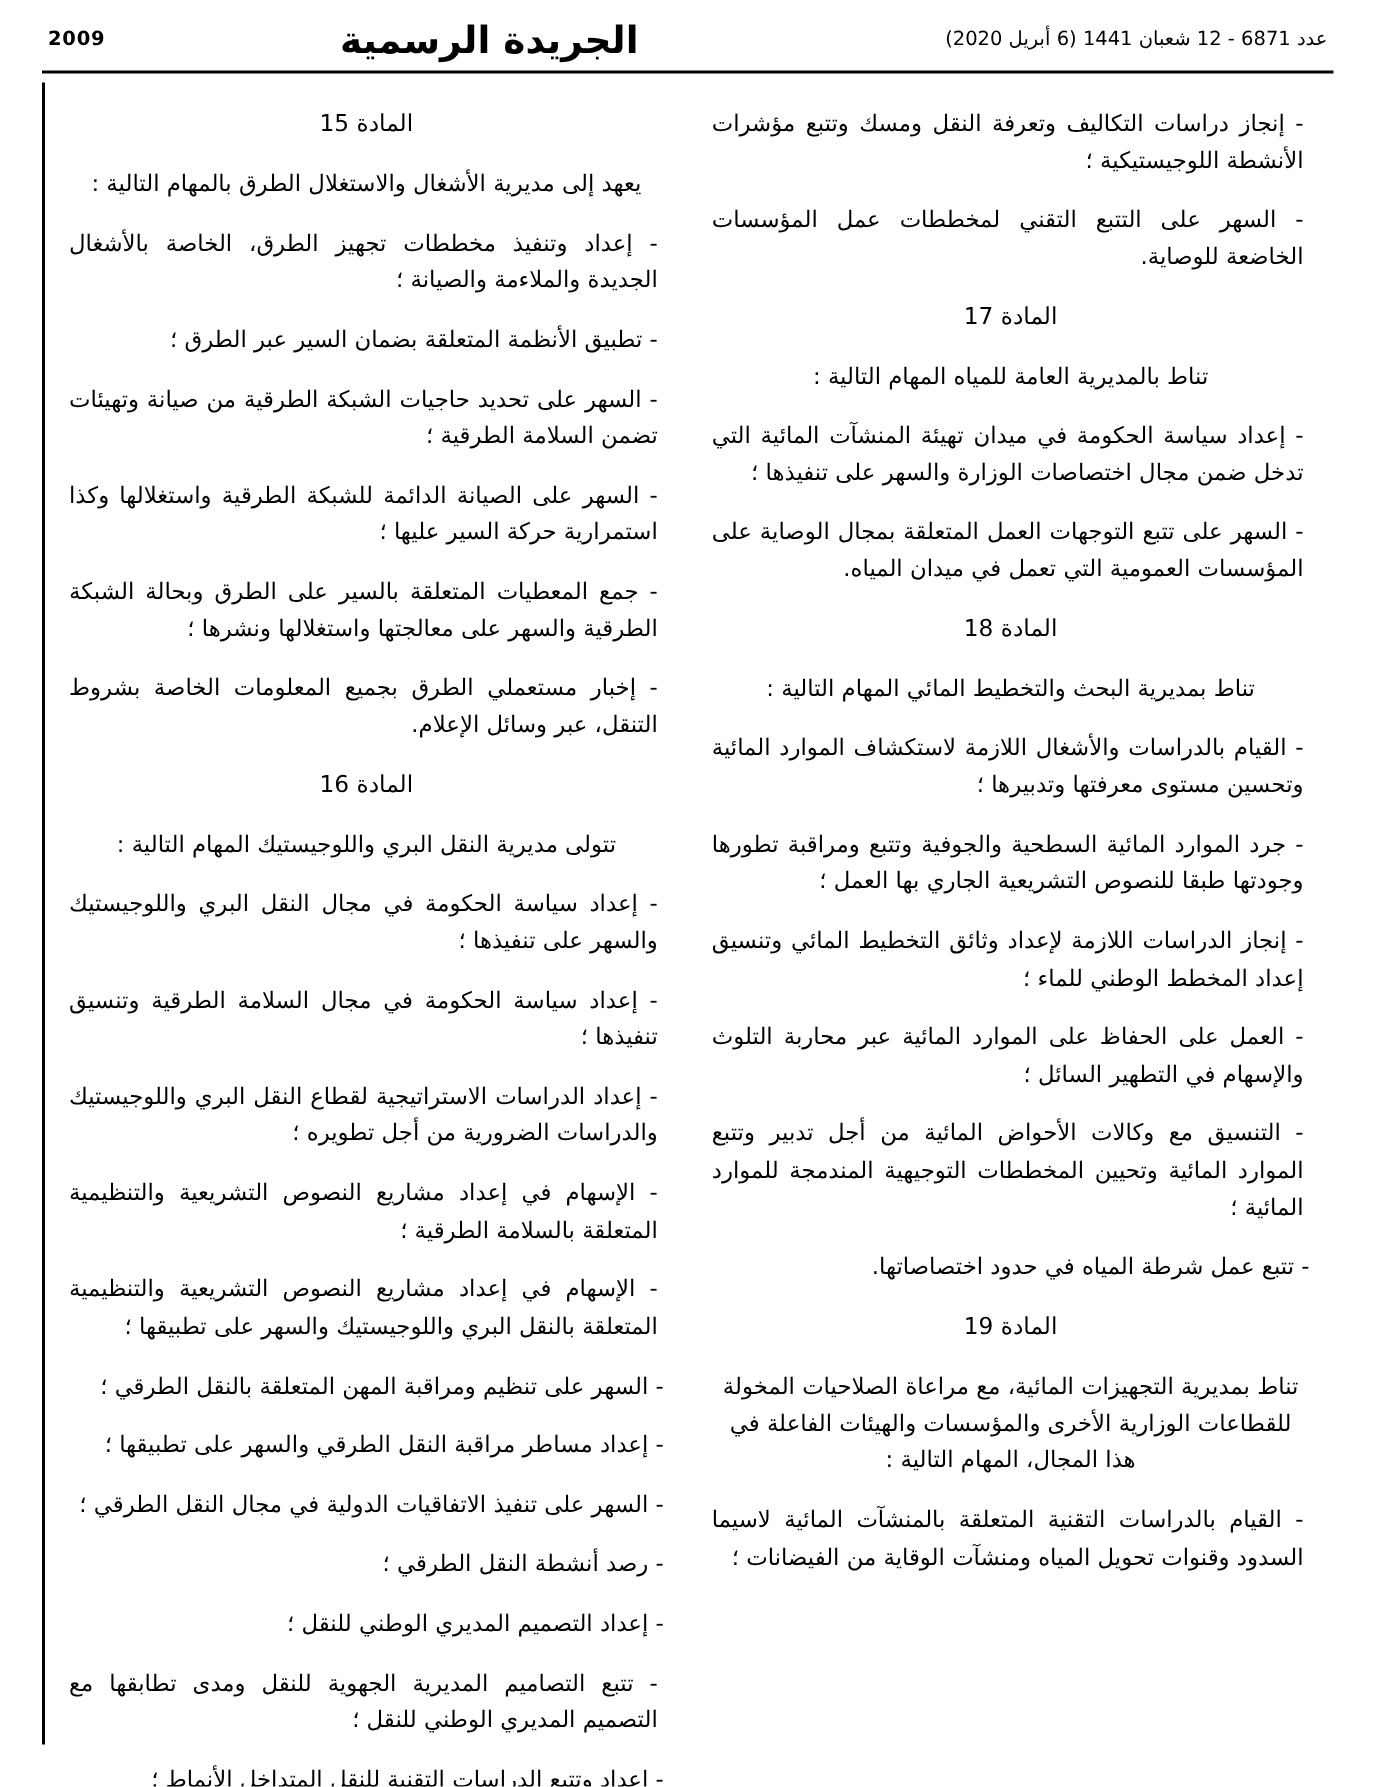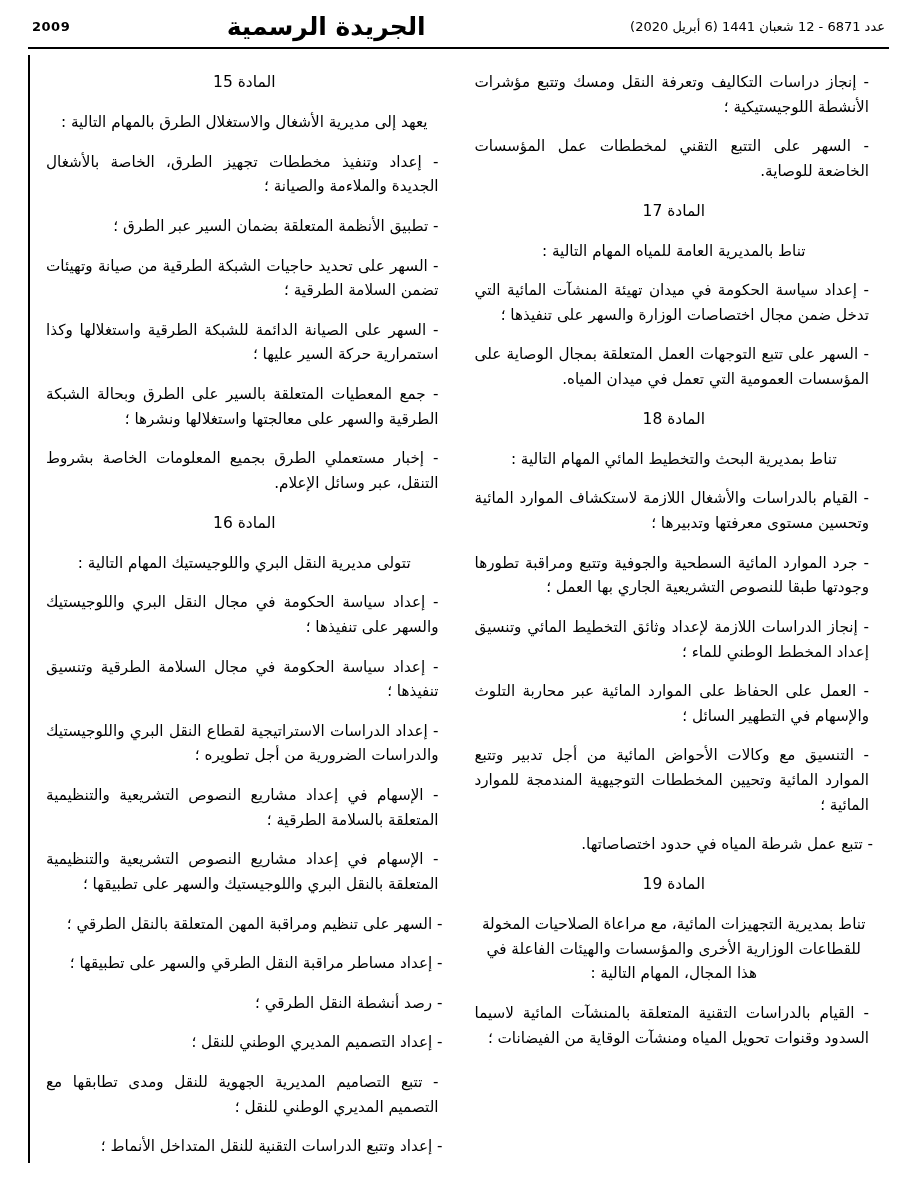--- a/index.html
+++ b/index.html
@@ -115,20 +115,21 @@
         <p class="para indent">- إخبار مستعملي الطرق بجميع المعلومات الخاصة بشروط التنقل، عبر وسائل الإعلام.</p>
         <p class="para art-title">المادة 16</p>
         <p class="para lead">تتولى مديرية النقل البري واللوجيستيك المهام التالية :</p>
         <p class="para indent">- إعداد سياسة الحكومة في مجال النقل البري واللوجيستيك والسهر على تنفيذها ؛</p>
         <p class="para indent">- إعداد سياسة الحكومة في مجال السلامة الطرقية وتنسيق تنفيذها ؛</p>
         <p class="para indent">- إعداد الدراسات الاستراتيجية لقطاع النقل البري واللوجيستيك والدراسات الضرورية من أجل تطويره ؛</p>
         <p class="para indent">- الإسهام في إعداد مشاريع النصوص التشريعية والتنظيمية المتعلقة بالسلامة الطرقية ؛</p>
         <p class="para indent">- الإسهام في إعداد مشاريع النصوص التشريعية والتنظيمية المتعلقة بالنقل البري واللوجيستيك والسهر على تطبيقها ؛</p>
         <p class="para short-center">- السهر على تنظيم ومراقبة المهن المتعلقة بالنقل الطرقي ؛</p>
         <p class="para short-center">- إعداد مساطر مراقبة النقل الطرقي والسهر على تطبيقها ؛</p>
+        <p class="para short-center">- السهر على تنفيذ الاتفاقيات الدولية في مجال النقل الطرقي ؛</p>
         <p class="para short-center">- رصد أنشطة النقل الطرقي ؛</p>
         <p class="para short-center">- إعداد التصميم المديري الوطني للنقل ؛</p>
         <p class="para indent">- تتبع التصاميم المديرية الجهوية للنقل ومدى تطابقها مع التصميم المديري الوطني للنقل ؛</p>
         <p class="para short-center">- إعداد وتتبع الدراسات التقنية للنقل المتداخل الأنماط ؛</p>
       </div>
     <div class="col left" id="col-left">
         <p class="para indent">- إنجاز دراسات التكاليف وتعرفة النقل ومسك وتتبع مؤشرات الأنشطة اللوجيستيكية ؛</p>
         <p class="para indent">- السهر على التتبع التقني لمخططات عمل المؤسسات الخاضعة للوصاية.</p>
         <p class="para art-title">المادة 17</p>
         <p class="para lead">تناط بالمديرية العامة للمياه المهام التالية :</p>

